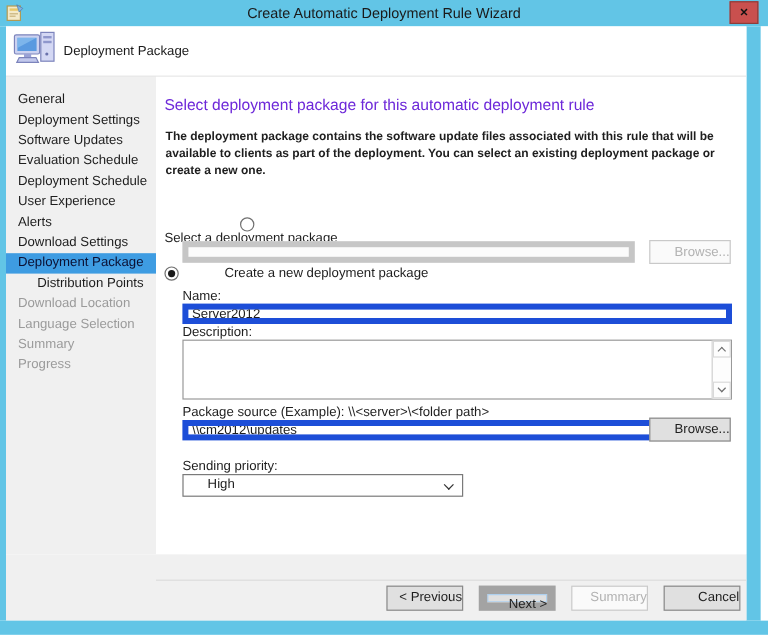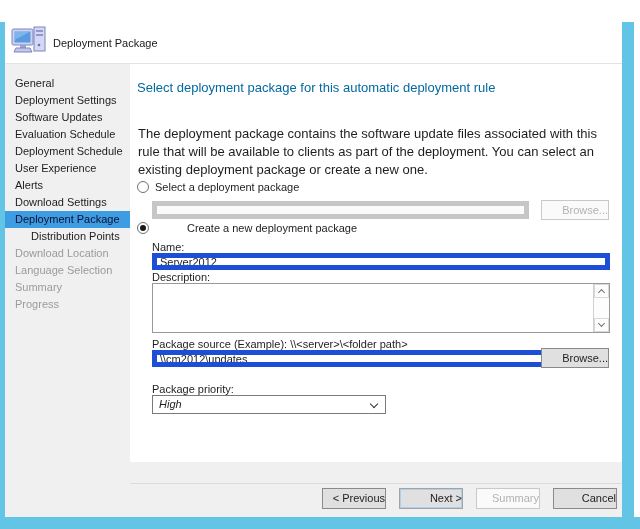--- a/index.html
+++ b/index.html
@@ -33,23 +33,23 @@
              background:#f0f0f0; padding-top:11px; }
   .side-item { height:17px; line-height:17px; font-size:11px; padding-left:10px;
                color:#1d1d1d; white-space:nowrap; cursor:pointer; }
   .side-item.indent { padding-left:26px; }
   .side-item.disabled { color:#9b9b9b; cursor:default; }
   .side-item.selected { background:#3e9ce2; color:#0b1033; }
 
   
   .content { position:absolute; left:130px; top:64px; width:492px; height:398px;
              background:#ffffff; }
-  .page-heading { position:absolute; left:7px; top:16px; font-size:13px; color:#0369a1; }
-  .intro-text { position:absolute; left:8px; top:61px; width:478px; font-size:13px;
-                line-height:1.4; color:#1e1e1e; }
+  .page-heading { position:absolute; left:7px; top:16px; font-size:13px; color:#6d28d9; }
+  .intro-text { position:absolute; left:8px; top:44px; width:478px; font-size:10px;
+                line-height:1.4; color:#1e1e1e;font-weight:bold; }
 
   .radio-row { position:absolute; display:flex; align-items:center; cursor:pointer; }
   .radio-circle { width:12px; height:12px; border:1px solid #707070; border-radius:50%;
                   background:#ffffff; margin-right:6px; position:relative; flex:none; }
   .radio-circle.checked:after { content:""; position:absolute; left:2px; top:2px;
                   width:6px; height:6px; border-radius:50%; background:#1a1a1a; }
   .radio-label { font-size:11px; color:#1e1e1e; }
 
   .textbox { position:absolute; font-size:11px; color:#1e1e1e; background:#ffffff;
              border:5px solid #1d4ed8; padding:0 3px;
@@ -69,38 +69,51 @@
   .vs-btn { position:absolute; left:0; width:15px; height:14px; border:1px solid #d9d9d9;
             background:#fdfdfd; cursor:pointer; }
   .vs-btn.up { top:0; } .vs-btn.down { bottom:0; }
   .chev { position:absolute; width:5px; height:5px;
           border-right:1px solid #707070; border-bottom:1px solid #707070; }
   .vs-btn.up .chev { left:4px; top:5px; transform:rotate(-135deg); }
   .vs-btn.down .chev { left:4px; top:2px; transform:rotate(45deg); }
 
   .dropdown { position:absolute; left:22px; top:331px; width:234px; height:19px;
               background:#ffffff; border:1px solid #7a7a7a; font-size:11px; color:#1e1e1e;
-              line-height:17px; padding-left:6px; cursor:pointer;font-style:italic; }
+              line-height:17px; padding-left:20px; cursor:pointer; }
   .dd-chev { position:absolute; right:8px; top:5px; width:6px; height:6px;
              border-right:1px solid #333333; border-bottom:1px solid #333333;
              transform:rotate(45deg); }
 
   
   .footer-zone { position:absolute; left:5px; top:462px; width:617px; height:55px;
                  background:#f0f0f0; }
   .footer-line { position:absolute; left:125px; right:0; top:21px; height:1px; background:#dcdcdc; }
   .footer-btns { position:absolute; right:5px; top:26px; display:flex; gap:13px; }
   .footer-btns .btn { width:64px; height:21px; line-height:19px; }
-  .btn.focused { border:1px solid #a3a3a3; box-shadow:0 0 0 1px #aed0ee inset; }
+  .btn.focused { border:7px solid #a3a3a3; box-shadow:0 0 0 1px #aed0ee inset; }
 </style>
 </head>
 <body>
 
 <div class="stage">
 
+  <div class="titlebar">
+    <span class="app-icon">
+      <svg width="15" height="15" viewBox="0 0 15 15">
+        <rect x="1" y="2" width="11" height="12" fill="#f3e9c8" stroke="#b39b52" stroke-width="1"></rect>
+        <rect x="3" y="4" width="7" height="2" fill="#e8c86a"></rect>
+        <rect x="3" y="8" width="7" height="1" fill="#c9b27a"></rect>
+        <rect x="3" y="10" width="5" height="1" fill="#c9b27a"></rect>
+        <path d="M9 1 L14 4 L11 7 Z" fill="#7fb2e0" stroke="#4a7ab0" stroke-width="0.6"></path>
+      </svg>
+    </span>
+    <span class="title-text">Create Automatic Deployment Rule Wizard</span>
+    <span class="close-btn">✕</span>
+  </div>
 
   <div class="frame-left"></div>
   <div class="frame-right"></div>
   <div class="frame-bottom"></div>
   <div class="bg-strip"></div>
 
   <div class="header-band">
     <span class="header-icon">
       <svg width="36" height="36" viewBox="0 0 36 36">
         <rect x="23" y="2" width="11" height="24" fill="#d4d8f4" stroke="#7c84bc" stroke-width="1"></rect>
@@ -131,21 +144,21 @@
     <div class="side-item disabled">Download Location</div>
     <div class="side-item disabled">Language Selection</div>
     <div class="side-item disabled">Summary</div>
     <div class="side-item disabled">Progress</div>
   </div>
 
   <div class="content">
     <div class="page-heading">Select deployment package for this automatic deployment rule</div>
     <div class="intro-text">The deployment package contains the software update files associated with this rule that will be available to clients as part of the deployment. You can select an existing deployment package or create a new one.</div>
 
-    <div class="radio-row" style="left:7px; top:117px;">
+    <div class="radio-row" style="left:7px; top:117px;flex-direction:column;">
       <span class="radio-circle"></span>
       <span class="radio-label">Select a deployment package</span>
     </div>
     <input class="textbox disabled" style="left: 22px; top: 137px; width: 377px; height: 18px;" disabled="" value="">
     <button class="btn disabled" style="position:absolute; left:411px; top:136px; width:68px; height:20px;">Browse...</button>
 
     <div class="radio-row" style="left:7px; top:158px;gap:32px;">
       <span class="radio-circle checked"></span>
       <span class="radio-label">Create a new deployment package</span>
     </div>
@@ -163,21 +176,21 @@
         <div class="vs-btn down">
             <span class="chev"></span>
           </div>
       </div>
     </div>
 
     <div class="field-label" style="left:22px; top:274px;">Package source (Example): \\&lt;server&gt;\&lt;folder path&gt;</div>
     <input class="textbox" style="left: 22px; top: 286px; width: 438px; height: 17px;" value="\\cm2012\updates">
     <button class="btn" style="position:absolute; left:411px; top:284px; width:68px; height:20px;">Browse...</button>
 
-    <div class="field-label" style="left:22px; top:319px;">Package priority:</div>
+    <div class="field-label" style="left:22px; top:319px;">Sending priority:</div>
     <div class="dropdown">
       <span>High</span>
       <span class="dd-chev"></span>
     </div>
   </div>
 
   <div class="footer-zone">
     <div class="footer-line"></div>
     <div class="footer-btns">
       <button class="btn">&lt; Previous</button>

